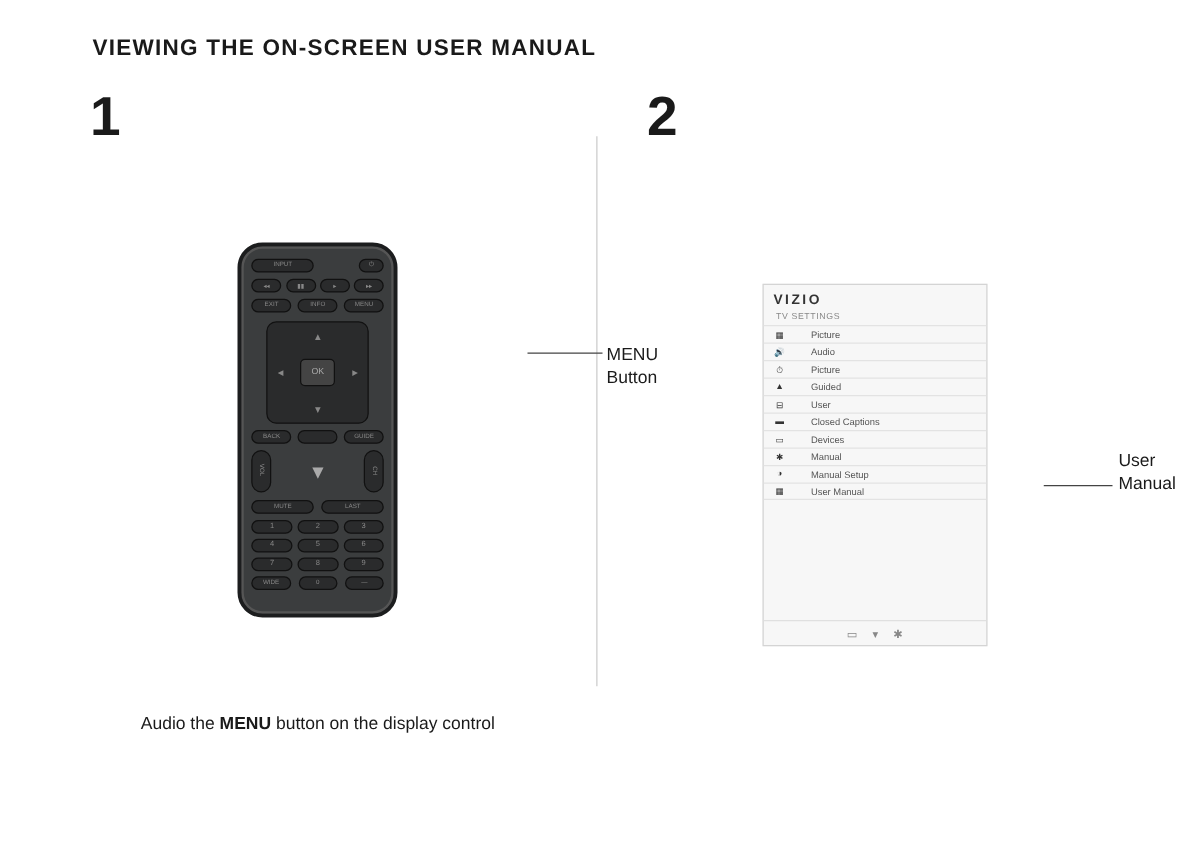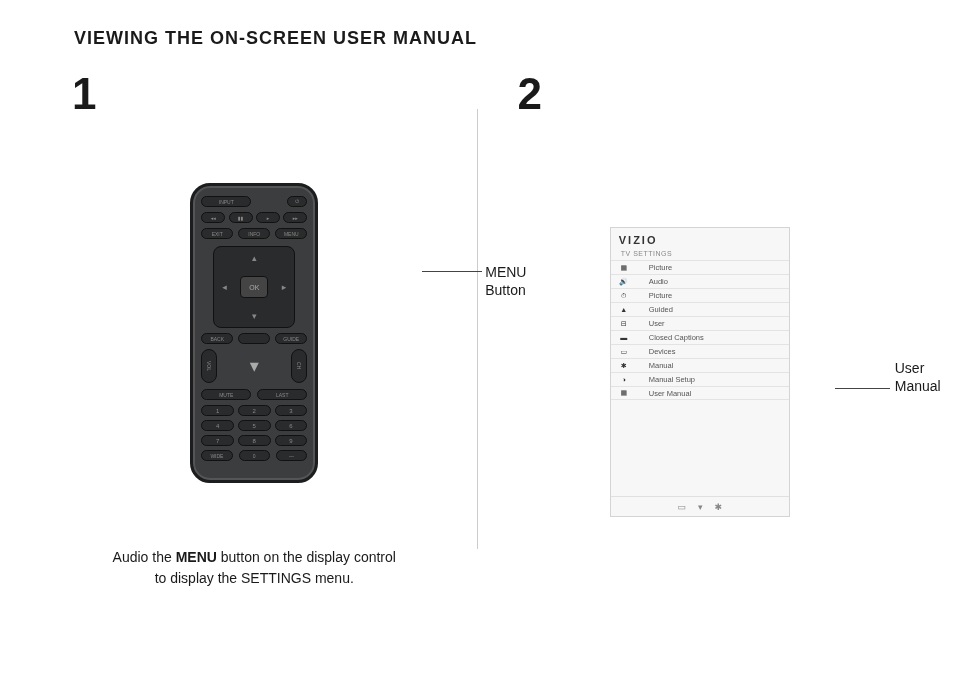--- a/index.html
+++ b/index.html
@@ -266,21 +266,20 @@
         </div>
         <div class="callout-line menu-line"></div>
         <div class="callout menu-callout">
           <span>MENU</span><br>
           <span>Button</span>
         </div>
       </div>
     </div>
     <div class="caption">
       <span>Audio the </span><b>MENU</b><span> button on the display control</span><br>
-      <span>to display the SETTINGS menu.</span>
     </div>
   </div>
 
   <div class="divider"></div>
 
   <div class="col col2">
     <div class="step-num">2</div>
     <div class="stage">
       <div class="tvmenu-wrap">
         <div class="tvmenu">

